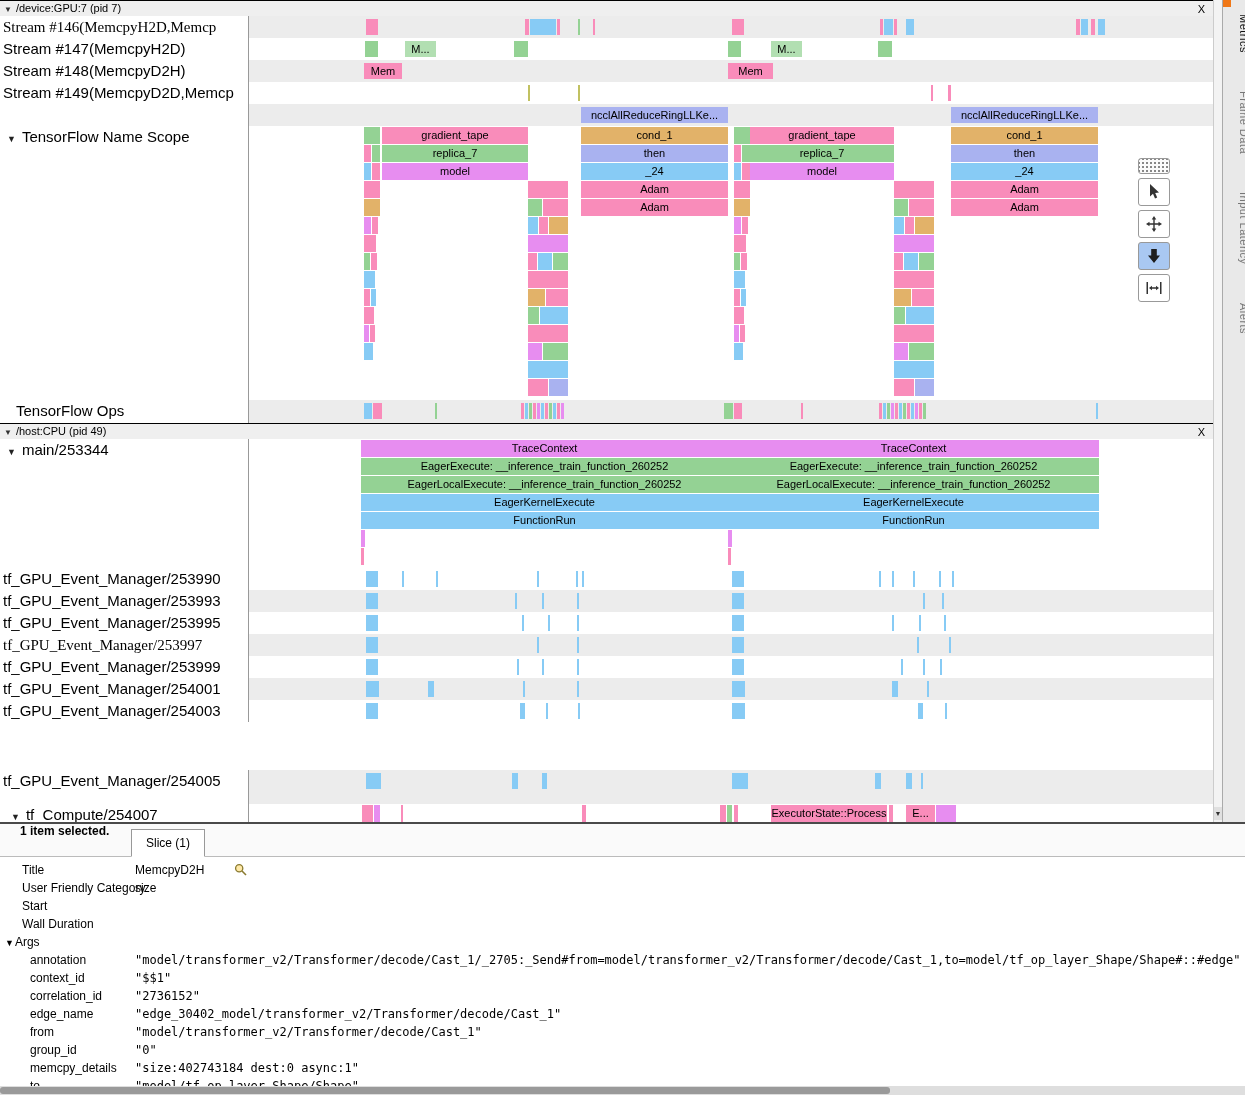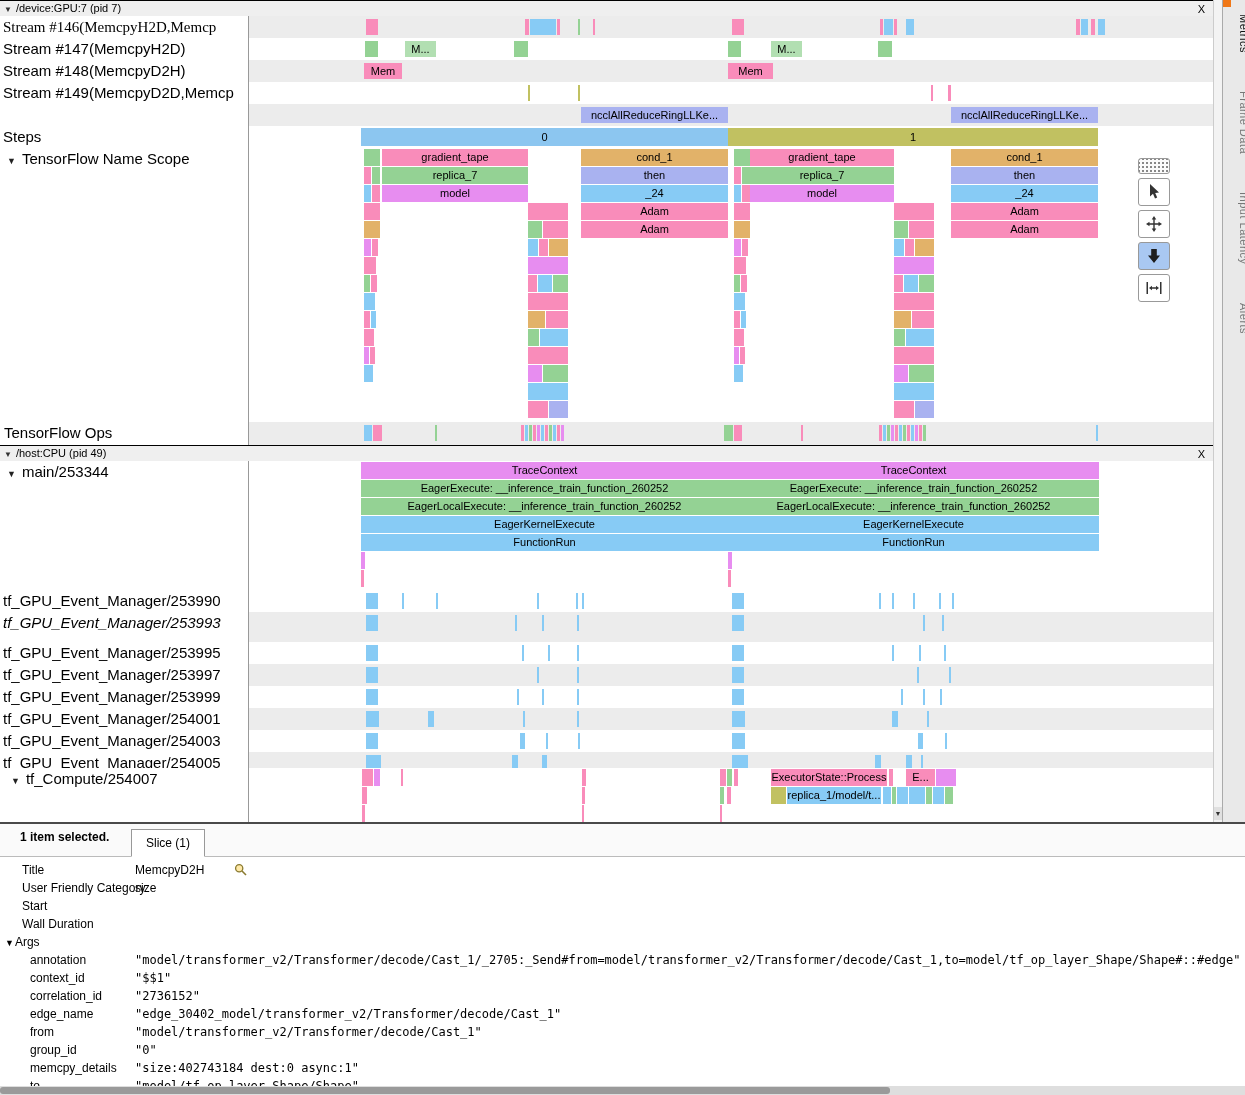--- a/index.html
+++ b/index.html
@@ -30,21 +30,21 @@
        text-align:center;color:#333;background:#e0e0e0;}
   .side-tabs{position:absolute;right:0;top:0;width:23px;height:822px;background:#e9e9e9;
        border-left:1px solid #aaa;box-sizing:border-box;}
   .tab-indicator{position:absolute;top:0;left:0;width:8px;height:7px;background:#f07818;}
   .side-tab{writing-mode:vertical-rl;font-size:11px;color:#777;margin:0 auto;display:block;
        text-align:left;padding-top:0;width:100%;letter-spacing:0.5px;}
   .side-tab.active{color:#111;}
   .details{position:absolute;left:0;top:822px;width:1245px;height:264px;background:#fff;
        border-top:2px solid #4a4a4a;box-sizing:border-box;font-size:12px;overflow:hidden;}
   .details-tabbar{height:33px;background:#fafafa;border-bottom:1px solid #bbb;position:relative;box-sizing:border-box;}
-  .status{position:absolute;left:20px;top:6px;font-weight:bold;font-size:12px;}
+  .status{position:absolute;left:20px;top:0;font-weight:bold;font-size:12px;}
   .slice-tab{position:absolute;left:131px;top:5px;height:28px;line-height:26px;padding:0 14px;background:#fff;
        border:1px solid #999;border-bottom:1px solid #fff;box-sizing:border-box;font-size:12px;}
   .details-body{padding-top:4px;}
   .field-row,.arg-row{display:flex;height:18px;line-height:18px;white-space:nowrap;overflow:hidden;}
   .field-label{width:135px;min-width:135px;padding-left:22px;box-sizing:border-box;}
   .arg-label{width:135px;min-width:135px;padding-left:30px;box-sizing:border-box;}
   .field-value{font-size:12px;}
   .arg-value{font-family:"DejaVu Sans Mono","Liberation Mono",monospace;font-size:12px;}
   .args-header{height:18px;line-height:18px;padding-left:5px;}
   .args-header .tri{font-size:9px;margin-right:1px;}
@@ -108,27 +108,20 @@
               <div class="seg" style="left: 279px; width: 2px; top: 3px; height: 16px; line-height: 16px; background: rgb(193, 193, 97);"></div>
               <div class="seg" style="left: 329px; width: 2px; top: 3px; height: 16px; line-height: 16px; background: rgb(193, 193, 97);"></div>
               <div class="seg" style="left: 682px; width: 2px; top: 3px; height: 16px; line-height: 16px; background: rgb(249, 140, 186);"></div>
               <div class="seg" style="left: 699px; width: 3px; top: 3px; height: 16px; line-height: 16px; background: rgb(249, 140, 186);"></div>
             </div>
           </div>
           <div class="track" style="height: 22px;">
             <div class="lane shade">
               <div class="seg" style="left: 332px; width: 147px; top: 3px; height: 16px; line-height: 16px; background: rgb(169, 178, 240);">ncclAllReduceRingLLKe...</div>
               <div class="seg" style="left: 702px; width: 147px; top: 3px; height: 16px; line-height: 16px; background: rgb(169, 178, 240);">ncclAllReduceRingLLKe...</div>
-            </div>
-          </div>
-          <div class="track" style="height: 22px;">
-            <div class="track-label" style="padding-left: 3px;"><span>Steps</span></div>
-            <div class="lane">
-              <div class="seg" style="left: 112px; width: 367px; top: 2px; height: 18px; line-height: 18px; background: rgb(140, 198, 240);">0</div>
-              <div class="seg" style="left: 479px; width: 370px; top: 2px; height: 18px; line-height: 18px; background: rgb(193, 193, 97);">1</div>
             </div>
           </div>
           <div class="track" style="height: 274px;">
             <div class="track-label" style="padding-left: 7px;"><span class="tri">▼</span><span>TensorFlow Name Scope</span></div>
             <div class="lane">
               <div class="seg" style="left: 133px; width: 146px; top: 1px; height: 17px; line-height: 17px; background: rgb(249, 140, 186);">gradient_tape</div>
               <div class="seg" style="left: 133px; width: 146px; top: 19px; height: 17px; line-height: 17px; background: rgb(148, 210, 148);">replica_7</div>
               <div class="seg" style="left: 133px; width: 146px; top: 37px; height: 17px; line-height: 17px; background: rgb(231, 141, 240);">model</div>
               <div class="seg" style="left: 332px; width: 147px; top: 1px; height: 17px; line-height: 17px; background: rgb(226, 178, 105);">cond_1</div>
               <div class="seg" style="left: 332px; width: 147px; top: 19px; height: 17px; line-height: 17px; background: rgb(169, 178, 240);">then</div>
@@ -219,21 +212,21 @@
               <div class="seg" style="left: 657px; width: 28px; top: 181px; height: 17px; line-height: 17px; background: rgb(135, 203, 245);"></div>
               <div class="seg" style="left: 645px; width: 40px; top: 199px; height: 17px; line-height: 17px; background: rgb(249, 140, 186);"></div>
               <div class="seg" style="left: 645px; width: 14px; top: 217px; height: 17px; line-height: 17px; background: rgb(231, 141, 240);"></div>
               <div class="seg" style="left: 660px; width: 25px; top: 217px; height: 17px; line-height: 17px; background: rgb(148, 210, 148);"></div>
               <div class="seg" style="left: 645px; width: 40px; top: 235px; height: 17px; line-height: 17px; background: rgb(135, 203, 245);"></div>
               <div class="seg" style="left: 645px; width: 20px; top: 253px; height: 17px; line-height: 17px; background: rgb(249, 140, 186);"></div>
               <div class="seg" style="left: 666px; width: 19px; top: 253px; height: 17px; line-height: 17px; background: rgb(169, 178, 240);"></div>
             </div>
           </div>
           <div class="track" style="height: 23px;">
-            <div class="track-label" style="padding-left: 4px;"><span>TensorFlow Ops</span></div>
+            <div class="track-label" style="padding-left: 16px;"><span>TensorFlow Ops</span></div>
             <div class="lane shade">
               <div class="seg" style="left: 115px; width: 8px; top: 3px; height: 16px; line-height: 16px; background: rgb(135, 203, 245);"></div>
               <div class="seg" style="left: 124px; width: 9px; top: 3px; height: 16px; line-height: 16px; background: rgb(249, 140, 186);"></div>
               <div class="seg" style="left: 186px; width: 2px; top: 3px; height: 16px; line-height: 16px; background: rgb(148, 210, 148);"></div>
               <div class="seg" style="left: 272px; width: 3px; top: 3px; height: 16px; line-height: 16px; background: rgb(249, 140, 186);"></div>
               <div class="seg" style="left: 276px; width: 3px; top: 3px; height: 16px; line-height: 16px; background: rgb(135, 203, 245);"></div>
               <div class="seg" style="left: 280px; width: 3px; top: 3px; height: 16px; line-height: 16px; background: rgb(148, 210, 148);"></div>
               <div class="seg" style="left: 284px; width: 3px; top: 3px; height: 16px; line-height: 16px; background: rgb(249, 140, 186);"></div>
               <div class="seg" style="left: 288px; width: 3px; top: 3px; height: 16px; line-height: 16px; background: rgb(231, 141, 240);"></div>
               <div class="seg" style="left: 292px; width: 3px; top: 3px; height: 16px; line-height: 16px; background: rgb(135, 203, 245);"></div>
@@ -298,21 +291,21 @@
               <div class="seg" style="left: 327px; width: 2px; top: 3px; height: 16px; line-height: 16px; background: rgb(135, 203, 245);"></div>
               <div class="seg" style="left: 333px; width: 2px; top: 3px; height: 16px; line-height: 16px; background: rgb(135, 203, 245);"></div>
               <div class="seg" style="left: 483px; width: 12px; top: 3px; height: 16px; line-height: 16px; background: rgb(135, 203, 245);"></div>
               <div class="seg" style="left: 630px; width: 2px; top: 3px; height: 16px; line-height: 16px; background: rgb(135, 203, 245);"></div>
               <div class="seg" style="left: 643px; width: 2px; top: 3px; height: 16px; line-height: 16px; background: rgb(135, 203, 245);"></div>
               <div class="seg" style="left: 664px; width: 2px; top: 3px; height: 16px; line-height: 16px; background: rgb(135, 203, 245);"></div>
               <div class="seg" style="left: 690px; width: 2px; top: 3px; height: 16px; line-height: 16px; background: rgb(135, 203, 245);"></div>
               <div class="seg" style="left: 703px; width: 2px; top: 3px; height: 16px; line-height: 16px; background: rgb(135, 203, 245);"></div>
             </div>
           </div>
-          <div class="track" style="height: 30px; font-style: italic;">
+          <div class="track" style="height: 22px;">
             <div class="track-label" style="padding-left: 3px;"><span>tf_GPU_Event_Manager/253993</span></div>
             <div class="lane shade">
               <div class="seg" style="left: 117px; width: 12px; top: 3px; height: 16px; line-height: 16px; background: rgb(135, 203, 245);"></div>
               <div class="seg" style="left: 266px; width: 2px; top: 3px; height: 16px; line-height: 16px; background: rgb(135, 203, 245);"></div>
               <div class="seg" style="left: 293px; width: 2px; top: 3px; height: 16px; line-height: 16px; background: rgb(135, 203, 245);"></div>
               <div class="seg" style="left: 328px; width: 2px; top: 3px; height: 16px; line-height: 16px; background: rgb(135, 203, 245);"></div>
               <div class="seg" style="left: 483px; width: 12px; top: 3px; height: 16px; line-height: 16px; background: rgb(135, 203, 245);"></div>
               <div class="seg" style="left: 674px; width: 2px; top: 3px; height: 16px; line-height: 16px; background: rgb(135, 203, 245);"></div>
               <div class="seg" style="left: 693px; width: 2px; top: 3px; height: 16px; line-height: 16px; background: rgb(135, 203, 245);"></div>
             </div>
@@ -323,21 +316,21 @@
               <div class="seg" style="left: 117px; width: 12px; top: 3px; height: 16px; line-height: 16px; background: rgb(135, 203, 245);"></div>
               <div class="seg" style="left: 273px; width: 2px; top: 3px; height: 16px; line-height: 16px; background: rgb(135, 203, 245);"></div>
               <div class="seg" style="left: 299px; width: 2px; top: 3px; height: 16px; line-height: 16px; background: rgb(135, 203, 245);"></div>
               <div class="seg" style="left: 328px; width: 2px; top: 3px; height: 16px; line-height: 16px; background: rgb(135, 203, 245);"></div>
               <div class="seg" style="left: 483px; width: 12px; top: 3px; height: 16px; line-height: 16px; background: rgb(135, 203, 245);"></div>
               <div class="seg" style="left: 643px; width: 2px; top: 3px; height: 16px; line-height: 16px; background: rgb(135, 203, 245);"></div>
               <div class="seg" style="left: 670px; width: 2px; top: 3px; height: 16px; line-height: 16px; background: rgb(135, 203, 245);"></div>
               <div class="seg" style="left: 695px; width: 2px; top: 3px; height: 16px; line-height: 16px; background: rgb(135, 203, 245);"></div>
             </div>
           </div>
-          <div class="track" style="height: 22px;">
+          <div class="track" style="height: 22px; font-family: Liberation Serif, serif;">
             <div class="track-label" style="padding-left: 3px;"><span>tf_GPU_Event_Manager/253997</span></div>
             <div class="lane shade">
               <div class="seg" style="left: 117px; width: 12px; top: 3px; height: 16px; line-height: 16px; background: rgb(135, 203, 245);"></div>
               <div class="seg" style="left: 288px; width: 2px; top: 3px; height: 16px; line-height: 16px; background: rgb(135, 203, 245);"></div>
               <div class="seg" style="left: 328px; width: 2px; top: 3px; height: 16px; line-height: 16px; background: rgb(135, 203, 245);"></div>
               <div class="seg" style="left: 483px; width: 12px; top: 3px; height: 16px; line-height: 16px; background: rgb(135, 203, 245);"></div>
               <div class="seg" style="left: 668px; width: 2px; top: 3px; height: 16px; line-height: 16px; background: rgb(135, 203, 245);"></div>
               <div class="seg" style="left: 700px; width: 2px; top: 3px; height: 16px; line-height: 16px; background: rgb(135, 203, 245);"></div>
             </div>
           </div>
@@ -371,21 +364,21 @@
             <div class="lane">
               <div class="seg" style="left: 117px; width: 12px; top: 3px; height: 16px; line-height: 16px; background: rgb(135, 203, 245);"></div>
               <div class="seg" style="left: 271px; width: 5px; top: 3px; height: 16px; line-height: 16px; background: rgb(135, 203, 245);"></div>
               <div class="seg" style="left: 297px; width: 2px; top: 3px; height: 16px; line-height: 16px; background: rgb(135, 203, 245);"></div>
               <div class="seg" style="left: 329px; width: 2px; top: 3px; height: 16px; line-height: 16px; background: rgb(135, 203, 245);"></div>
               <div class="seg" style="left: 483px; width: 13px; top: 3px; height: 16px; line-height: 16px; background: rgb(135, 203, 245);"></div>
               <div class="seg" style="left: 669px; width: 5px; top: 3px; height: 16px; line-height: 16px; background: rgb(135, 203, 245);"></div>
               <div class="seg" style="left: 696px; width: 2px; top: 3px; height: 16px; line-height: 16px; background: rgb(135, 203, 245);"></div>
             </div>
           </div>
-          <div class="track" style="height: 16px;">
+          <div class="track" style="height: 34px; margin-top: 48px;">
             <div class="track-label" style="padding-left: 3px;"><span>tf_GPU_Event_Manager/254005</span></div>
             <div class="lane shade">
               <div class="seg" style="left: 117px; width: 15px; top: 3px; height: 16px; line-height: 16px; background: rgb(135, 203, 245);"></div>
               <div class="seg" style="left: 263px; width: 6px; top: 3px; height: 16px; line-height: 16px; background: rgb(135, 203, 245);"></div>
               <div class="seg" style="left: 293px; width: 5px; top: 3px; height: 16px; line-height: 16px; background: rgb(135, 203, 245);"></div>
               <div class="seg" style="left: 483px; width: 16px; top: 3px; height: 16px; line-height: 16px; background: rgb(135, 203, 245);"></div>
               <div class="seg" style="left: 626px; width: 6px; top: 3px; height: 16px; line-height: 16px; background: rgb(135, 203, 245);"></div>
               <div class="seg" style="left: 657px; width: 6px; top: 3px; height: 16px; line-height: 16px; background: rgb(135, 203, 245);"></div>
               <div class="seg" style="left: 672px; width: 2px; top: 3px; height: 16px; line-height: 16px; background: rgb(135, 203, 245);"></div>
             </div>

